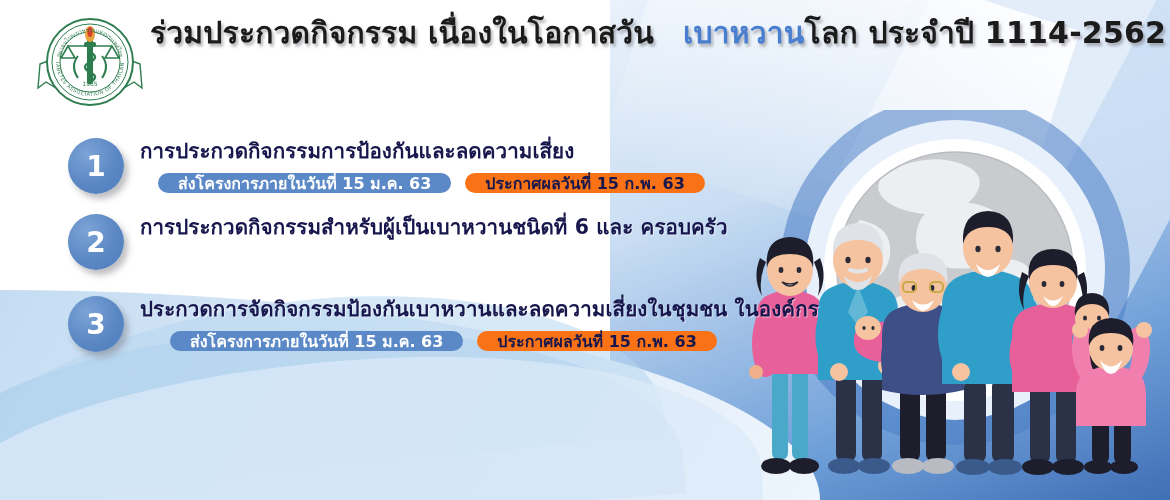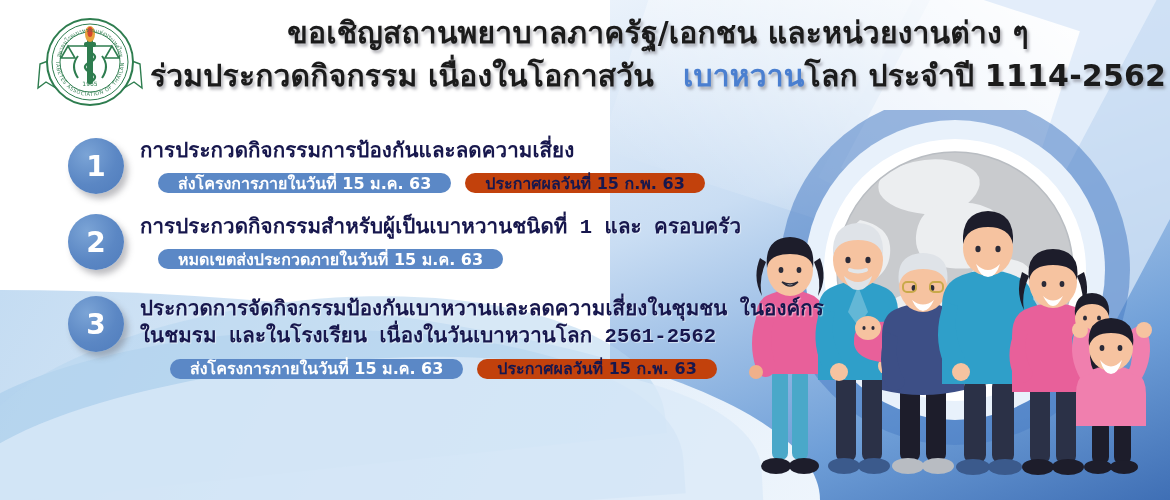--- a/index.html
+++ b/index.html
@@ -98,31 +98,30 @@
     color:#ffffff; font-size:28px; font-weight:700;
     display:flex; align-items:center; justify-content:center;
     box-shadow:4px 5px 6px rgba(110,110,120,.45);
   }
   .item-body { flex:1 1 auto; padding-top:2px; }
 
   .item-text {
     font-size:20.5px; font-weight:700; color:#17174d;
     line-height:1.34; letter-spacing:.1px; white-space:nowrap;
     text-shadow:1px 1px 1px rgba(255,255,255,.55);
-    font-family:Liberation Mono, monospace;
   }
 
   .badges { margin-top:8px; margin-left:18px; display:flex; align-items:center; gap:14px; }
   .badge {
     display:inline-flex; align-items:center; justify-content:center;
     height:20px; padding:0 20px; border-radius:16px;
     font-size:16px; font-weight:700; white-space:nowrap;
   }
   .badge-blue  { background:#5b88c6; color:#ffffff; }
-  .badge-yellow{ background:#c2410c; color:#17174d;text-align:center; }
+  .badge-yellow{ background:#f97316; color:#17174d;text-align:center; }
 
   .badges-3 { margin-left:30px; }
 
   
   .illus { position:absolute; right:0; bottom:0; width:430px; height:390px; z-index:15; }
   .illus svg { display:block; width:430px; height:390px; }
 </style>
 </head>
 <body>
 
@@ -326,53 +325,48 @@
         <text font-size="5.4" fill="#2e7d4f" font-family="'DejaVu Sans',sans-serif">
           <textPath href="#sealTop" startOffset="50%" text-anchor="middle">สมาคมโรคเบาหวานแห่งประเทศไทย</textPath>
         </text>
         <text font-size="5" fill="#2e7d4f" font-family="'DejaVu Sans',sans-serif" letter-spacing="0.6">
           <textPath href="#sealBot" startOffset="50%" text-anchor="middle">DIABETES ASSOCIATION OF THAILAND</textPath>
         </text>
       </svg>
     </div>
 
     <div class="title-wrap">
-      <div class="title-line">ขอเชิญสถานพยาบาลภาครัฐ/เอกชน และหน่วยงานต่าง ๆ</div>
       <div class="title-line"><span>ร่วมประกวดกิจกรรม เนื่องในโอกาสวัน</span><span class="hl">เบาหวาน</span><span>โลก ประจำปี 1114-2562</span></div>
     </div>
   </div>
 
   <div class="items">
 
     <div class="item item-1">
       <div class="num-circle">1</div>
       <div class="item-body">
         <div class="item-text">การประกวดกิจกรรมการป้องกันและลดความเสี่ยง</div>
         <div class="badges">
           <span class="badge badge-blue">ส่งโครงการภายในวันที่ 15 ม.ค. 63</span>
           <span class="badge badge-yellow">ประกาศผลวันที่ 15 ก.พ. 63</span>
         </div>
       </div>
     </div>
 
     <div class="item item-2">
       <div class="num-circle">2</div>
       <div class="item-body">
-        <div class="item-text">การประกวดกิจกรรมสำหรับผู้เป็นเบาหวานชนิดที่ 1 และ ครอบครัว</div>
-        <div class="badges">
-          <span class="badge badge-blue">หมดเขตส่งประกวดภายในวันที่ 15 ม.ค. 63</span>
-        </div>
+        <div class="item-text">การประกวดกิจกรรมสำหรับผู้เป็นเบาหวานชนิดที่ 6 และ ครอบครัว</div>
       </div>
     </div>
 
     <div class="item item-3">
       <div class="num-circle">3</div>
       <div class="item-body">
         <div class="item-text">ประกวดการจัดกิจกรรมป้องกันเบาหวานและลดความเสี่ยงในชุมชน ในองค์กร</div>
-        <div class="item-text">ในชมรม และในโรงเรียน เนื่องในวันเบาหวานโลก 2561-2562</div>
         <div class="badges badges-3">
           <span class="badge badge-blue">ส่งโครงการภายในวันที่ 15 ม.ค. 63</span>
           <span class="badge badge-yellow">ประกาศผลวันที่ 15 ก.พ. 63</span>
         </div>
       </div>
     </div>
 
   </div>
 </div>
 

